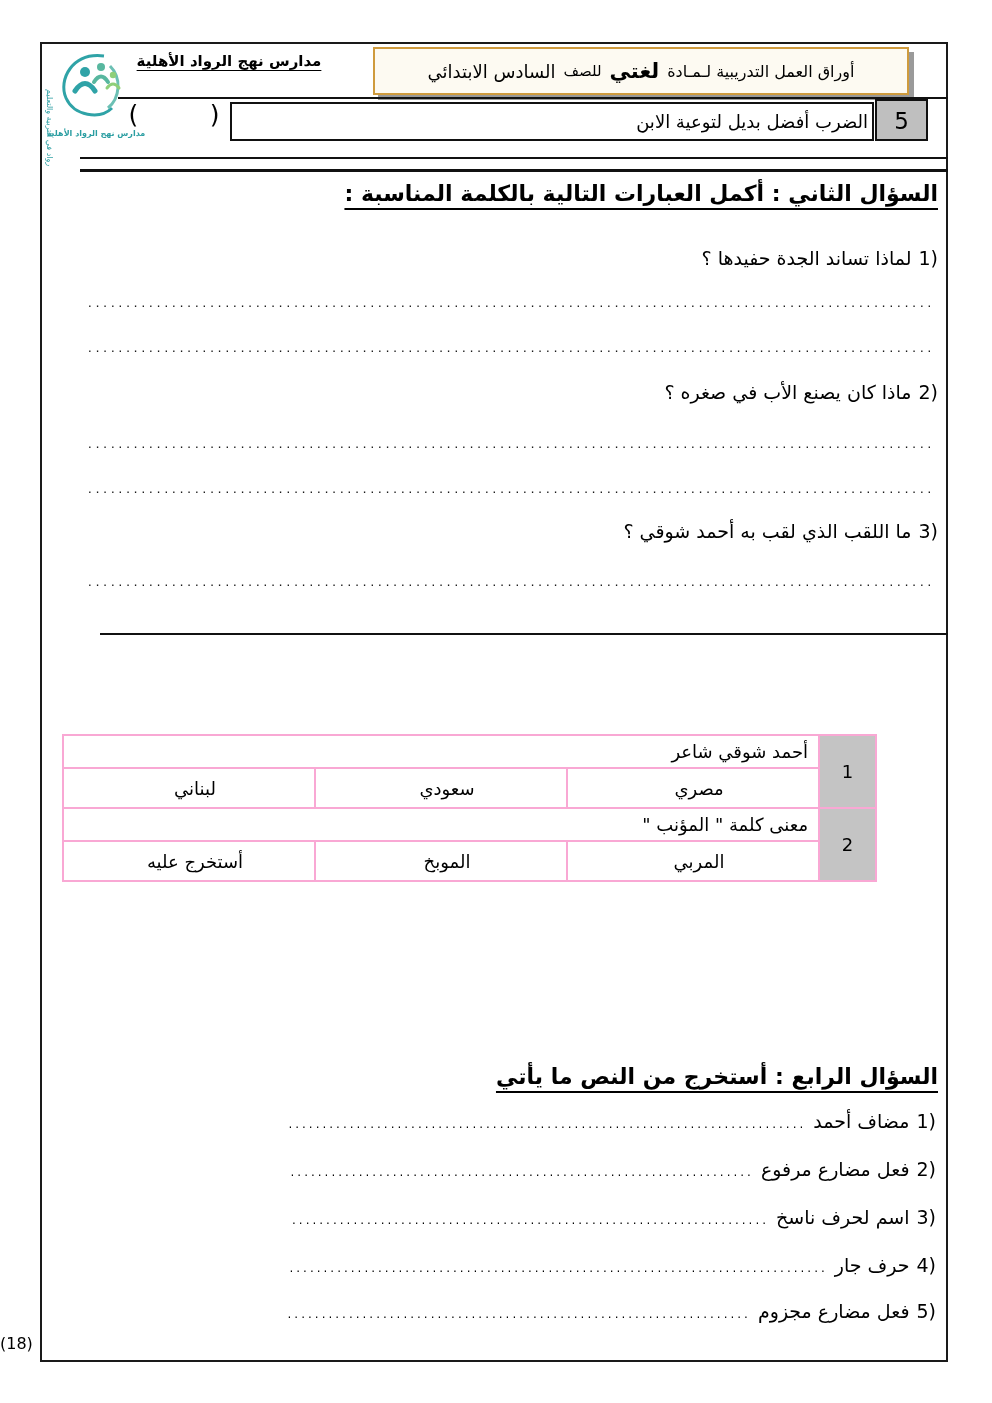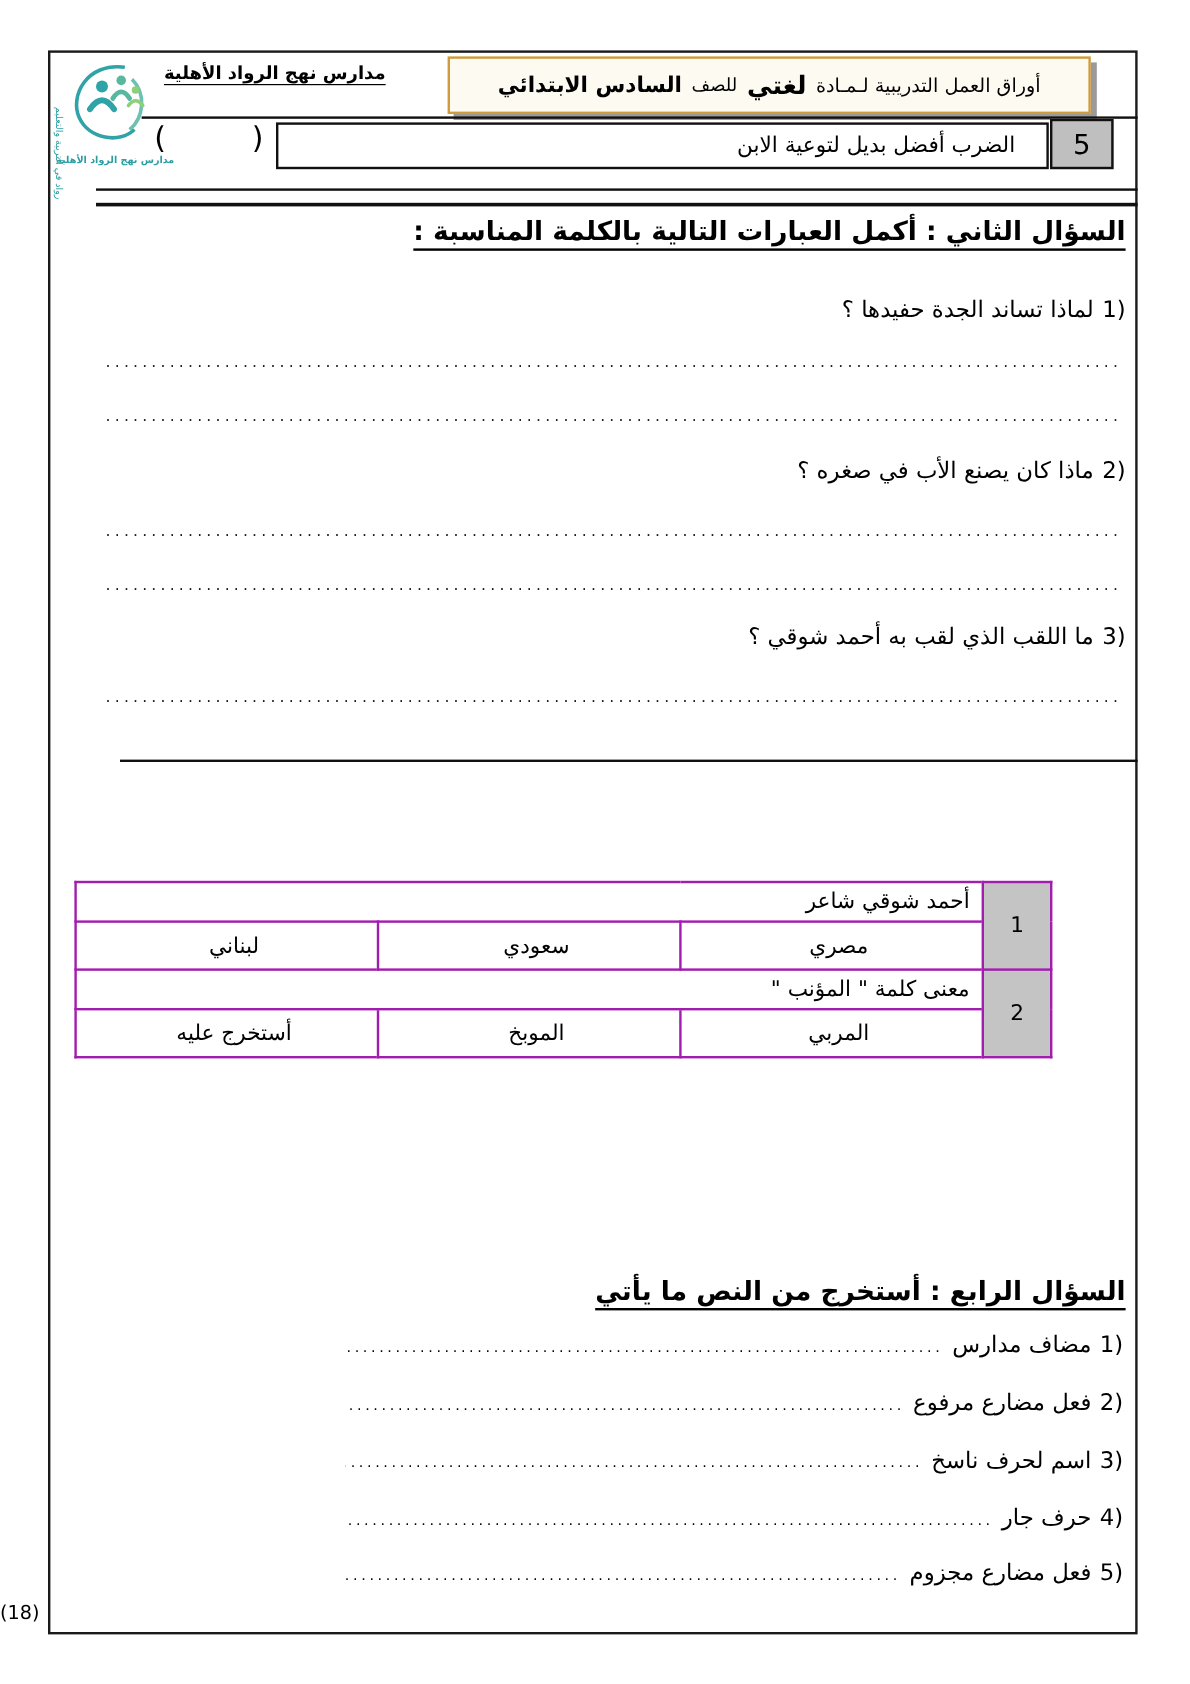--- a/index.html
+++ b/index.html
@@ -16,30 +16,30 @@
   .logo-slogan { position: absolute; left: 45px; top: 86px; writing-mode: vertical-rl; font-size: 8px; color: #2b9ea2; height: 80px; }
   .school-name { position: absolute; left: 120px; top: 52px; width: 218px; text-align: center; font-weight: bold; font-size: 15px; text-decoration: underline; text-underline-offset: 4px; }
   .title-box {
     position: absolute; left: 373px; top: 47px; width: 536px; height: 48px;
     border: 2px solid #cf9b3d; background: #fdfaf2; box-shadow: 5px 5px 0 #9a9a9a;
     display: flex; align-items: center; justify-content: center; gap: 8px; direction: rtl;
   }
   .t-prefix { font-size: 16px; }
   .t-subject { font-size: 21px; font-weight: bold; }
   .t-mid { font-size: 15px; }
-  .t-grade { font-size: 18px; font-weight: bold; }
+  .t-grade { font-size: 18px; font-weight: normal; }
   .tf-num { position: absolute; left: 875px; top: 99px; width: 53px; height: 42px; background: #bfbfbf; border: 2px solid #111; text-align: center; font-size: 23px; line-height: 40px; }
-  .tf-box { position: absolute; left: 230px; top: 102px; width: 644px; height: 39px; border: 2px solid #111; font-size: 18px; line-height: 36px; padding: 0 26px; text-align: right; direction: rtl; }
+  .tf-box { position: absolute; left: 230px; top: 102px; width: 644px; height: 39px; border: 2px solid #111; font-size: 18px; line-height: 36px; padding: 0 4px; text-align: right; direction: rtl; }
   .tf-answer { position: absolute; left: 122px; top: 100px; width: 104px; text-align: center; font-size: 25px; white-space: pre; }
   .q-heading { position: absolute; font-weight: bold; font-size: 22px; text-decoration: underline; text-underline-offset: 7px; text-decoration-thickness: 2px; direction: rtl; }
   .q-item { position: absolute; display: flex; gap: 7px; font-size: 19px; direction: rtl; align-items: baseline; }
   .q-num { direction: ltr; unicode-bidi: isolate; }
   .dotline { position: absolute; left: 85px; width: 850px; height: 20px; overflow: hidden; white-space: nowrap; font-size: 13px; letter-spacing: 3.5px; color: #1a1a1a; text-align: right; }
   .q3-table { position: absolute; left: 62px; top: 734px; width: 813px; border-collapse: collapse; table-layout: fixed; direction: rtl; }
-  .q3-table td { border: 2px solid #a21caf; font-size: 18px; background: #fff; }
+  .q3-table td { border: 2px solid #f9a8d4; font-size: 18px; background: #fff; }
   .q3-num { background: #c4c4c4 !important; text-align: center; font-size: 21px; }
   .q3-q { text-align: right; padding: 5px 10px; height: 32px; }
   .q3-opt { text-align: center; height: 40px; padding-left: 12px; }
   .q4-item { position: absolute; right: 56px; width: 648px; display: flex; gap: 7px; font-size: 19px; align-items: baseline; direction: rtl; }
   .q4-dots { flex: 1; overflow: hidden; white-space: nowrap; font-size: 12px; letter-spacing: 3px; text-align: right; }
   .page-num { position: absolute; left: 0; top: 1334px; width: 992px; text-align: left; font-size: 16px; direction: ltr; }
 </style>
 </head>
 <body>
 
@@ -129,21 +129,21 @@
       <td class="q3-opt">الموبخ</td>
       <td class="q3-opt">أستخرج عليه</td>
     </tr>
   </tbody>
     </table>
 
   <div class="q-heading" style="right:54px; top:1044px;margin-top:20px;">السؤال الرابع : أستخرج من النص ما يأتي</div>
 
   <div class="q4-item" style="top:1110px;">
     <span class="q-num">1)</span>
-    <span>مضاف مدارس</span>
+    <span>مضاف أحمد</span>
     <span class="q4-dots">................................................................................................................................................................................................................................................</span>
   </div>
   <div class="q4-item" style="top:1158px;">
     <span class="q-num">2)</span>
     <span>فعل مضارع مرفوع</span>
     <span class="q4-dots">................................................................................................................................................................................................................................................</span>
   </div>
   <div class="q4-item" style="top:1206px;">
     <span class="q-num">3)</span>
     <span>اسم لحرف ناسخ</span>

